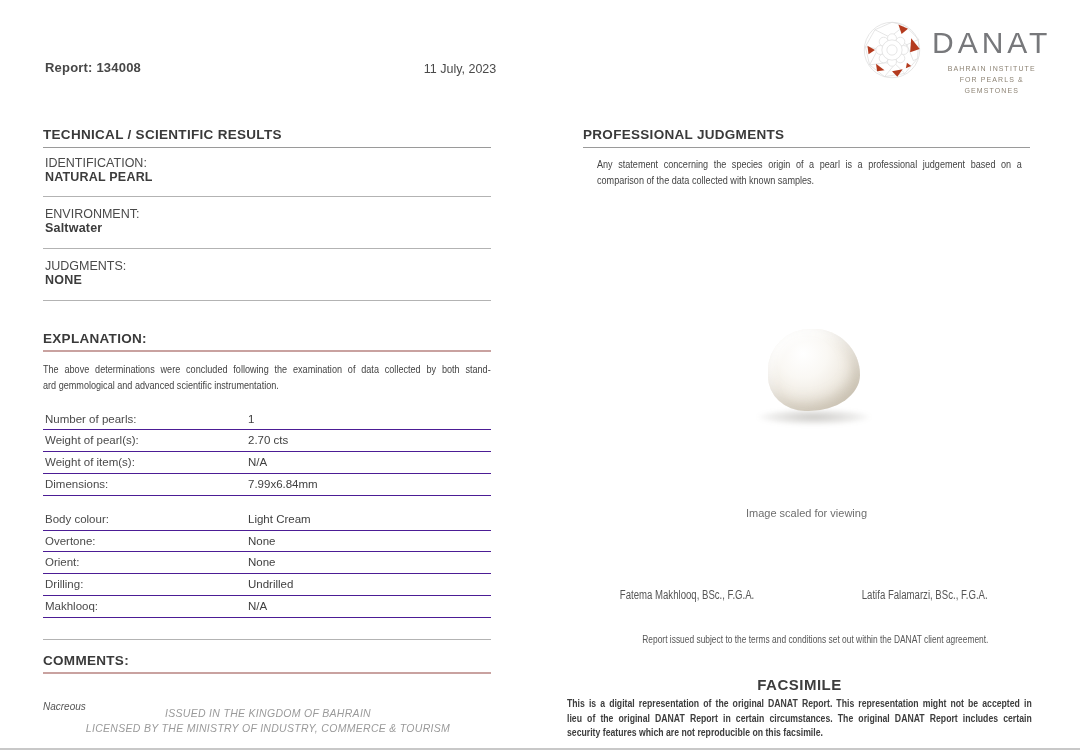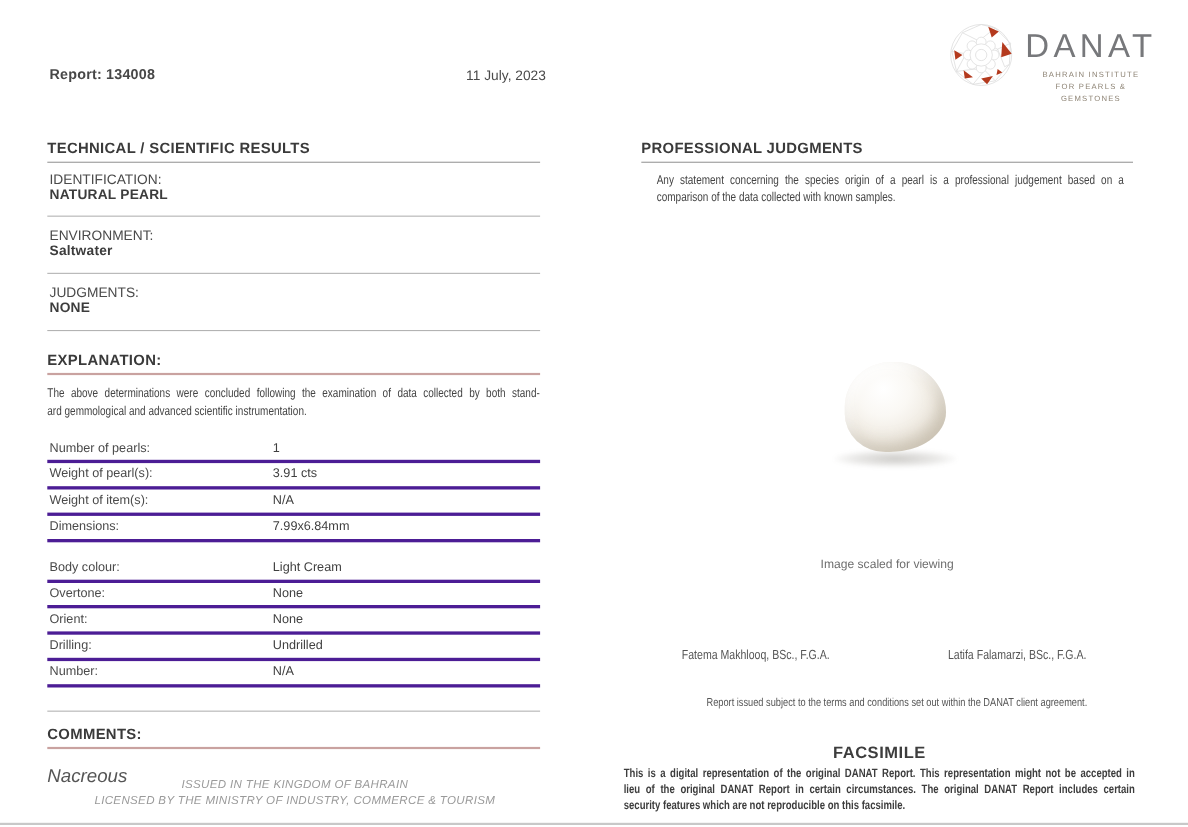--- a/index.html
+++ b/index.html
@@ -22,30 +22,30 @@
   .condense { transform:scaleX(0.79); transform-origin:0 0; width:126.5%; }
   .condense-c { display:inline-block; transform:scaleX(0.80); transform-origin:50% 0; }
   .jline { text-align:justify; text-align-last:justify; }
   .jline-last { text-align:left; }
   
   .col-left { position:absolute; left:43px; top:127px; width:448px; }
   .bigrow { display:flex; align-items:flex-start; border-bottom:1px solid #b3b3b3; padding:8px 0 12px 2px; font-size:12.5px;flex-direction:column; }
   .bigrow + .bigrow { padding-top:10px; padding-bottom:13px; }
   .bigrow .lbl { width:203px; color:#4a4a4a; }
   .bigrow .val { font-weight:bold; color:#3c3c3c; letter-spacing:.2px; }
-  .sub-head { margin-top:19px; font-size:13.5px; font-weight:bold; color:#3a3a3a; letter-spacing:.3px; padding-bottom:4px; }
+  .sub-head { margin-top:30px; font-size:13.5px; font-weight:bold; color:#3a3a3a; letter-spacing:.3px; padding-bottom:4px; }
   .expl-text { margin-top:9px; font-size:11.5px; line-height:1.42; color:#444; }
   .dtable { margin-top:15px; font-size:11.5px; }
-  .drow { display:flex; border-bottom:3px solid #4c1d95; padding:4px 0 3px 2px; line-height:1.2; }
+  .drow { display:flex; border-bottom:1px solid #4c1d95; padding:4px 0 3px 2px; line-height:1.2; }
   .drow .lbl { width:203px; color:#4a4a4a; }
   .drow .val { color:#3f3f3f; }
   .dtable.g2 { margin-top:13px; }
   .end-rule { height:22px; border-bottom:1px solid #b3b3b3; }
   .comments-title { margin-top:13px; }
-  .comments-body { margin-top:15px; font-size:17px; font-style:italic; color:#555; }
+  .comments-body { margin-top:27px; font-size:10px; font-style:italic; color:#555; }
   .issuer { position:absolute; left:43px; top:706px; width:450px; text-align:center; font-size:10.5px; font-style:italic; color:#9a9a9a; line-height:1.45; letter-spacing:.3px; }
   
   .col-right { position:absolute; left:583px; top:127px; width:447px; }
   .origin-row { display:flex; align-items:baseline; border-bottom:1px solid #9a9a9a; padding:7px 0 6px 1px; font-size:12.5px; color:#4a4a4a; }
   .origin-row .val { font-weight:bold; font-style:italic; color:#3a3a3a; margin-left:6px; }
   .origin-note { margin:8px 0 0 14px; width:425px; font-size:11.5px; line-height:1.4; color:#444; }
   .pearl { position:absolute; left:768px; top:329px; width:92px; height:82px;
     border-radius:48% 52% 58% 42% / 52% 58% 46% 44%;
     background:radial-gradient(ellipse at 38% 30%, #ffffff 0%, #faf8f4 30%, #efeae1 58%, #ddd6c8 82%, #cfc7b6 100%);
     box-shadow: inset -6px -8px 14px rgba(160,150,130,0.35), inset 4px 6px 10px rgba(255,255,255,0.9);
@@ -131,21 +131,21 @@
       </div>
     </div>
 
     <div class="dtable">
       <div class="drow">
         <div class="lbl">Number of pearls:</div>
         <div class="val">1</div>
       </div>
       <div class="drow">
         <div class="lbl">Weight of pearl(s):</div>
-        <div class="val">3.91 cts</div>
+        <div class="val">2.70 cts</div>
       </div>
       <div class="drow">
         <div class="lbl">Weight of item(s):</div>
         <div class="val">N/A</div>
       </div>
       <div class="drow">
         <div class="lbl">Dimensions:</div>
         <div class="val">7.99x6.84mm</div>
       </div>
     </div>
@@ -161,21 +161,21 @@
       </div>
       <div class="drow">
         <div class="lbl">Orient:</div>
         <div class="val">None</div>
       </div>
       <div class="drow">
         <div class="lbl">Drilling:</div>
         <div class="val">Undrilled</div>
       </div>
       <div class="drow">
-        <div class="lbl">Number:</div>
+        <div class="lbl">Makhlooq:</div>
         <div class="val">N/A</div>
       </div>
     </div>
 
     <div class="end-rule"></div>
 
     <div class="sub-head pink-rule comments-title">COMMENTS:</div>
     <div class="comments-body">Nacreous</div>
   </div>
 

